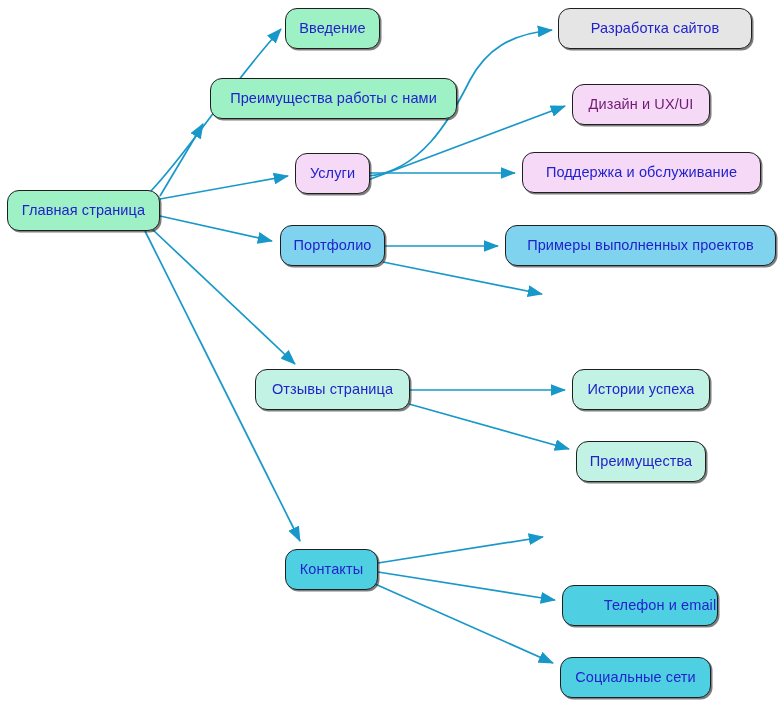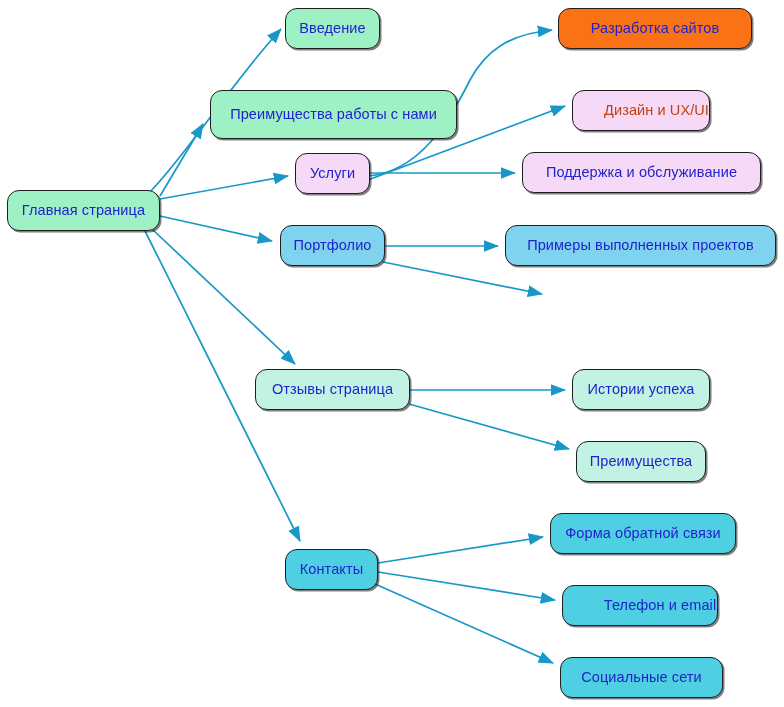--- a/index.html
+++ b/index.html
@@ -84,30 +84,30 @@
       </g>
   </svg>
 
   <div id="node-layer">
       <div class="node" style="left: 7px; top: 190px; width: 153px; height: 41px; background: rgb(158, 240, 197); color: rgb(34, 34, 204); border-color: rgb(31, 31, 31);">
         <span class="node-label">Главная страница</span>
       </div>
       <div class="node" style="left: 285px; top: 8px; width: 95px; height: 41px; background: rgb(158, 240, 197); color: rgb(34, 34, 204); border-color: rgb(31, 31, 31);">
         <span class="node-label">Введение</span>
       </div>
-      <div class="node" style="left: 210px; top: 78px; width: 247px; height: 49px; background: rgb(158, 240, 197); color: rgb(34, 34, 204); border-color: rgb(31, 31, 31); margin-top: 12px;">
+      <div class="node" style="left: 210px; top: 78px; width: 247px; height: 41px; background: rgb(158, 240, 197); color: rgb(34, 34, 204); border-color: rgb(31, 31, 31);">
         <span class="node-label">Преимущества работы с нами</span>
       </div>
       <div class="node" style="left: 295px; top: 153px; width: 75px; height: 41px; background: rgb(246, 217, 247); color: rgb(34, 34, 204); border-color: rgb(31, 31, 31);">
         <span class="node-label">Услуги</span>
       </div>
-      <div class="node" style="left: 558px; top: 8px; width: 194px; height: 41px; background: #f97316; color: rgb(34, 34, 204); border-color: rgb(31, 31, 31); text-align: center;">
+      <div class="node" style="left: 558px; top: 8px; width: 194px; height: 41px; background: #e5e5e5; color: rgb(34, 34, 204); border-color: rgb(31, 31, 31); text-align: center;">
         <span class="node-label">Разработка сайтов</span>
       </div>
-      <div class="node" style="left: 572px; top: 90px; width: 138px; height: 41px; background: rgb(246, 217, 247); color: #c2410c; border-color: rgb(31, 31, 31); justify-content: flex-end;">
+      <div class="node" style="left: 572px; top: 84px; width: 138px; height: 41px; background: rgb(246, 217, 247); color: #701a75; border-color: rgb(31, 31, 31);">
         <span class="node-label">Дизайн и UX/UI</span>
       </div>
       <div class="node" style="left: 522px; top: 152px; width: 239px; height: 41px; background: rgb(246, 217, 247); color: rgb(34, 34, 204); border-color: rgb(31, 31, 31);">
         <span class="node-label">Поддержка и обслуживание</span>
       </div>
       <div class="node" style="left: 505px; top: 225px; width: 271px; height: 41px; background: rgb(127, 211, 239); color: rgb(34, 34, 204); border-color: rgb(31, 31, 31);">
         <span class="node-label">Примеры выполненных проектов</span>
       </div>
       <div class="node" style="left: 280px; top: 225px; width: 105px; height: 41px; background: rgb(127, 211, 239); color: rgb(34, 34, 204); border-color: rgb(31, 31, 31);">
         <span class="node-label">Портфолио</span>
@@ -117,24 +117,21 @@
       </div>
       <div class="node" style="left: 572px; top: 369px; width: 138px; height: 41px; background: rgb(194, 242, 227); color: rgb(34, 34, 204); border-color: rgb(31, 31, 31); justify-content: center;">
         <span class="node-label">Истории успеха</span>
       </div>
       <div class="node" style="left: 576px; top: 441px; width: 130px; height: 41px; background: rgb(194, 242, 227); color: rgb(34, 34, 204); border-color: rgb(31, 31, 31);">
         <span class="node-label">Преимущества</span>
       </div>
       <div class="node" style="left: 285px; top: 549px; width: 93px; height: 41px; background: rgb(78, 208, 226); color: rgb(34, 34, 204); border-color: rgb(31, 31, 31);">
         <span class="node-label">Контакты</span>
       </div>
-      <div class="node" style="left: 550px; top: 513px; width: 186px; height: 41px; background: rgb(78, 208, 226); color: rgb(34, 34, 204); border-color: rgb(31, 31, 31);">
-        <span class="node-label">Форма обратной связи</span>
-      </div>
       <div class="node" style="left: 562px; top: 585px; width: 156px; height: 41px; background: rgb(78, 208, 226); color: rgb(34, 34, 204); border-color: rgb(31, 31, 31); padding-left: 40px;">
         <span class="node-label">Телефон и email</span>
       </div>
-      <div class="node" style="left: 560px; top: 657px; width: 163px; height: 41px; background: rgb(78, 208, 226); color: rgb(34, 34, 204); border-color: rgb(31, 31, 31);">
+      <div class="node" style="left: 560px; top: 657px; width: 151px; height: 41px; background: rgb(78, 208, 226); color: rgb(34, 34, 204); border-color: rgb(31, 31, 31);">
         <span class="node-label">Социальные сети</span>
       </div>
     </div>
 
 </div>
 
 </body></html>

